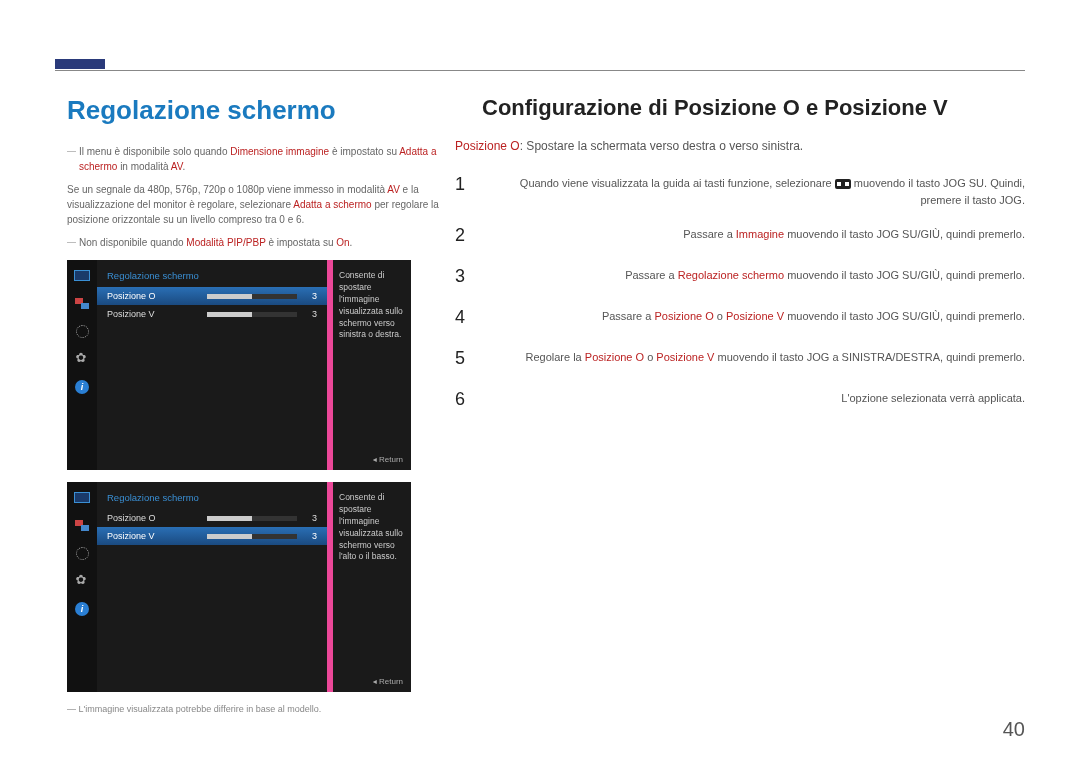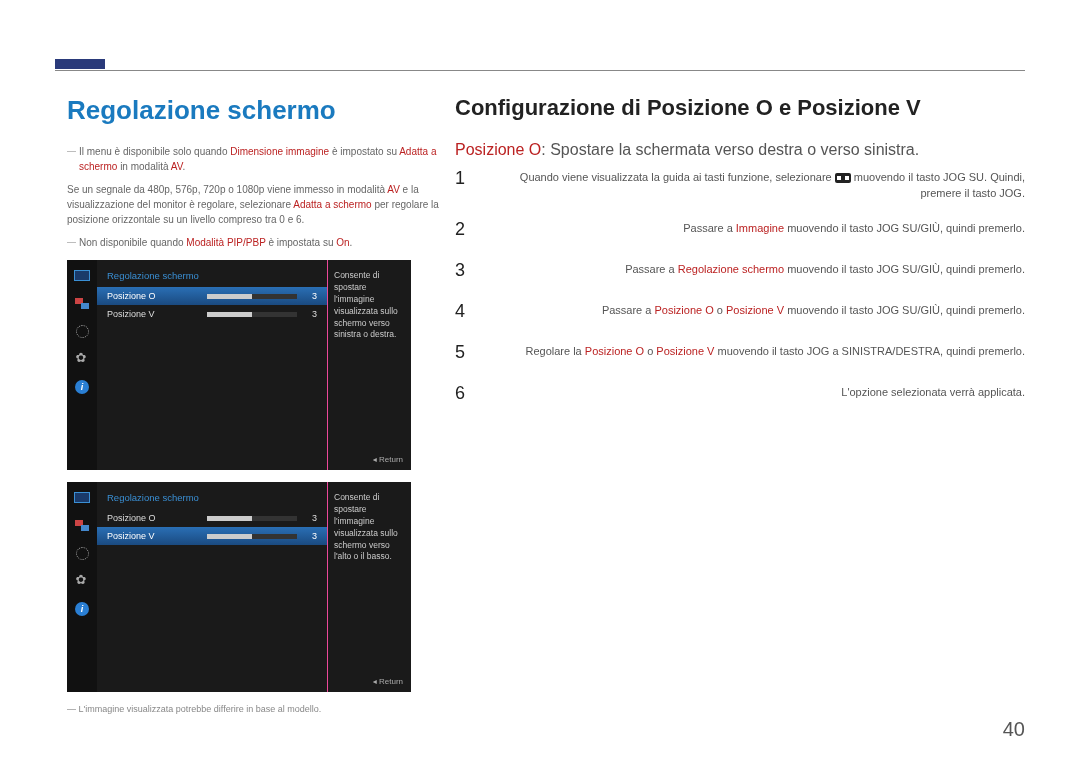--- a/index.html
+++ b/index.html
@@ -3,48 +3,48 @@
 <meta charset="utf-8">
 <style>
   * { box-sizing: border-box; margin: 0; padding: 0; }
   body { width: 1080px; height: 763px; background: #fff; font-family: Arial, sans-serif; color: #333; position: relative; }
   .hr-top { position: absolute; top: 70px; left: 55px; width: 970px; height: 1px; background: #888; }
   .hr-accent { position: absolute; top: 59px; left: 55px; width: 50px; height: 10px; background: #2a3a7a; }
   .page { position: absolute; top: 95px; left: 55px; width: 970px; padding-left: 12px; }
   .left-col { float: left; width: 380px; }
   .right-col { float: right; width: 570px; }
   h1.blue { font-size: 26px; color: #1a7abf; font-weight: 600; margin-bottom: 18px; }
-  h2.black { font-size: 22px; color: #222; font-weight: 600; margin-bottom: 16px; }
+  h2.black { font-size: 22px; color: #222; font-weight: 600; margin-bottom: 16px; margin-left: 27px; }
   .note-row { display: flex; font-size: 10px; color: #666; line-height: 1.5; margin-bottom: 8px; }
   .note-dash { width: 12px; flex-shrink: 0; color: #999; font-size: 9px; padding-top: 1px; }
   .note-text { flex: 1; }
   .red { color: #b22; }
   .sub-note { font-size: 10px; color: #666; line-height: 1.5; margin-bottom: 8px; }
   .osd { width: 344px; height: 210px; background: #0a0a0a; margin-bottom: 12px; position: relative; font-size: 9px; color: #ddd; }
   .osd-sidebar { position: absolute; left: 0; top: 0; width: 30px; height: 100%; background: #111; display: flex; flex-direction: column; align-items: center; padding-top: 8px; gap: 14px; }
   .osd-main { position: absolute; left: 30px; top: 0; width: 230px; height: 100%; background: #1a1a1a; }
   .osd-title { color: #3a8fd4; font-size: 9.5px; padding: 10px 10px 6px 10px; }
   .osd-item { display: flex; align-items: center; padding: 3px 10px; height: 18px; }
   .osd-item.sel { background: linear-gradient(#2a6fb5, #1a4a80); color: #fff; }
   .osd-label { flex: 1; }
   .osd-bar { width: 90px; height: 5px; background: #333; margin-right: 8px; position: relative; }
   .osd-bar-fill { height: 100%; background: #ccc; width: 50%; }
   .osd-val { width: 12px; text-align: right; }
-  .osd-desc { position: absolute; left: 260px; top: 0; width: 84px; height: 100%; background: #1a1a1a; padding: 10px 6px; font-size: 8.5px; line-height: 1.4; color: #ccc; border-left: 1px solid #ec4899; }
+  .osd-desc { position: absolute; left: 260px; top: 0; width: 84px; height: 100%; background: #1a1a1a; padding: 10px 6px; font-size: 8.5px; line-height: 1.4; color: #ccc; border-left: 6px solid #ec4899; }
   .osd-return { position: absolute; bottom: 6px; right: 8px; font-size: 8px; color: #aaa; }
   .sb-icon { width: 18px; height: 14px; display: flex; align-items: center; justify-content: center; }
   .ic-mon { width: 16px; height: 11px; border: 1px solid #3a8fd4; background: #1a3a6a; }
   .ic-pip { width: 14px; height: 11px; position: relative; }
   .ic-pip::before { content:''; position:absolute; width:8px; height:6px; background:#c44; top:0; left:0; }
   .ic-pip::after { content:''; position:absolute; width:8px; height:6px; background:#48c; bottom:0; right:0; }
   .ic-circ { width: 13px; height: 13px; border: 1.5px dotted #aaa; border-radius: 50%; }
   .ic-gear { width: 13px; height: 13px; color:#aaa; position:relative; }
   .ic-gear::before { content:'✿'; font-size:13px; position:absolute; top:-3px; left:0; }
   .ic-info { width: 14px; height: 14px; background: #2a7fd4; border-radius: 50%; color: #fff; font-size: 9px; text-align: center; line-height: 14px; font-weight: bold; font-style: italic; }
-  .defs { font-size: 16px; color: #555; line-height: 1.6; margin-bottom: 2px; }
+  .defs { font-size: 12px; color: #555; line-height: 1.6; margin-bottom: 15px; }
   .steps { }
   .step { display: flex; margin-bottom: 14px; font-size: 11px; line-height: 1.5; color: #555; }
   .step-num { width: 22px; font-size: 18px; color: #222; font-weight: 400; flex-shrink: 0; }
   .step-text { flex: 1; padding-top: 4px; text-align: right; }
   .jog-icon { display: inline-block; width: 16px; height: 10px; background: #222; border-radius: 2px; vertical-align: middle; position: relative; }
   .jog-icon::before { content:''; position:absolute; width:4px; height:4px; background:#fff; top:3px; left:2px; }
   .jog-icon::after { content:''; position:absolute; width:4px; height:4px; background:#fff; top:3px; right:2px; }
   .footnote { font-size: 9px; color: #888; margin-top: 8px; }
   .page-num { position: absolute; bottom: 22px; right: 55px; font-size: 20px; color: #555; text-align: center; }
 </style>

